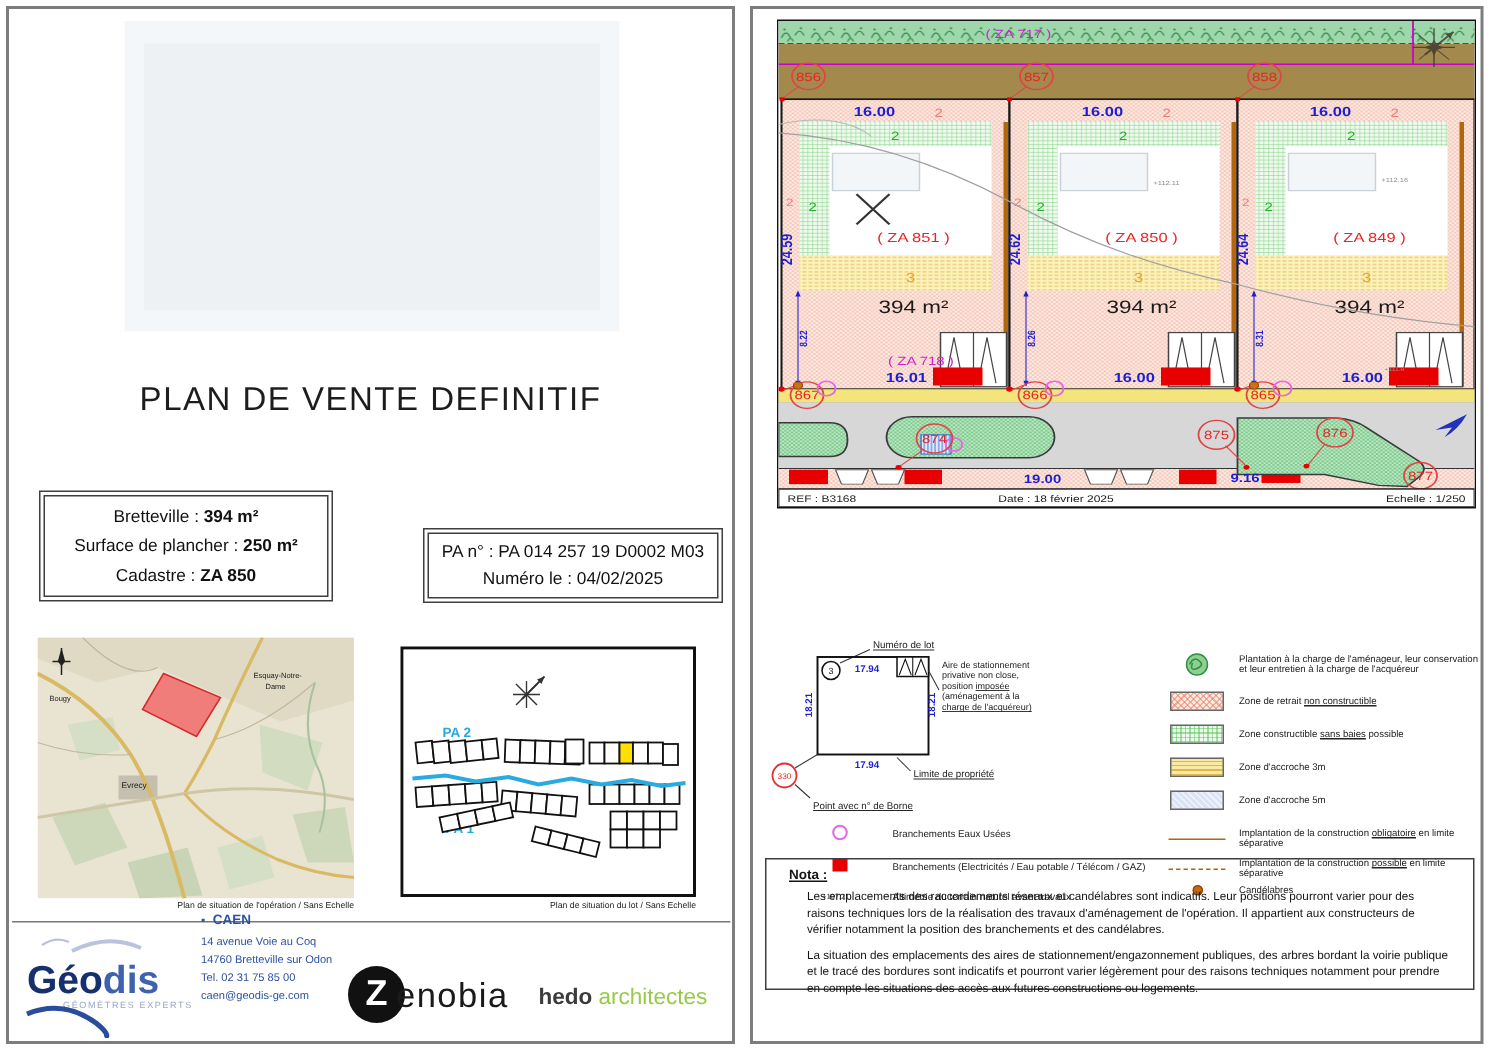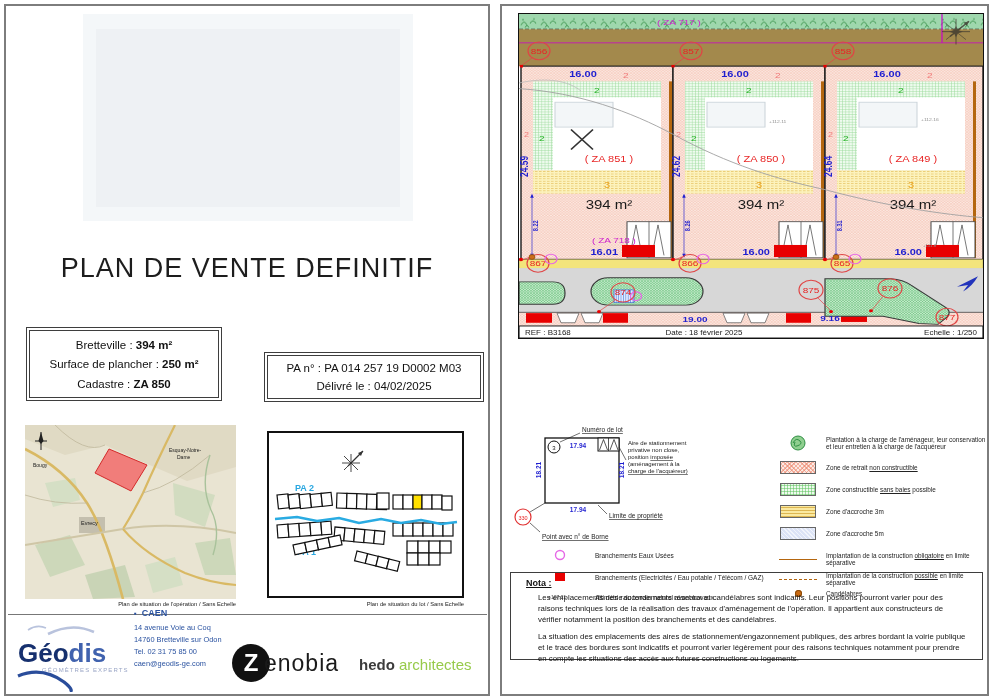--- a/index.html
+++ b/index.html
@@ -6,26 +6,26 @@
   body { width:993px; height:700px; font-family:"Liberation Sans",sans-serif; }
   .canvas { position:relative; width:993px; height:700px; background:#fff; overflow:hidden; }
   .abs { position:absolute; }
   .page { position:absolute; top:4px; height:692px; background:#fff; border:2px solid #7d7d7d; box-sizing:border-box; }
   .page-left { left:4px; width:486px; }
   .page-right { left:500px; width:489px; }
 
   
   .blur-img { left:77px; top:8px; width:330px; height:207px; background:#f4f7f9; }
   .blur-img .inner { position:absolute; left:13px; top:15px; right:13px; bottom:14px; background:#eef1f4; }
-  .doc-title { left:0; top:247px; width:100%; text-align:center; font-size:27px; letter-spacing:1px; color:#1d1d1d; }
+  .doc-title { left:0; top:247px; width:100%; text-align:center; font-size:22px; letter-spacing:1px; color:#1d1d1d; }
   .dbox { border:1px solid #3e3e3e; padding:2px; background:#fff; box-sizing:border-box; }
   .dbox .in { border:1px solid #3e3e3e; height:100%; box-sizing:border-box; display:flex; flex-direction:column; justify-content:space-evenly; }
   .dbox p { margin:0; font-size:11.5px; text-align:center; color:#111; }
   .box1 { left:20px; top:321px; width:196px; height:74px; }
-  .box2 { left:258px; top:346px; width:220px; height:50px; }
+  .box2 { left:276px; top:346px; width:200px; height:50px; }
   .map-frame1 { left:19px; top:419px; width:211px; height:174px; }
   .map-frame2 { left:261px; top:425px; width:197px; height:167px; border:2px solid #111; box-sizing:border-box; }
   .map-cap { position:absolute; font-size:5.8px; color:#222; text-align:right; }
   .cap1 { left:19px; top:595px; width:211px; }
   .cap2 { left:261px; top:595px; width:197px; }
   .foot-sep { left:2px; top:608px; width:479px; height:0; border-top:1px solid #777; }
   .office { left:128px; top:602px; width:110px; color:#2a52a0; }
   .office .city { font-size:9px; font-weight:bold; margin-bottom:4px; }
   .office .bullet { color:#2a52a0; margin-right:5px; font-size:8px; }
   .office .line { font-size:7.4px; line-height:1.6; }
@@ -81,21 +81,21 @@
       <div class="in">
         <p><span>Bretteville :</span> <b>394 m²</b></p>
         <p><span>Surface de plancher :</span> <b>250 m²</b></p>
         <p><span>Cadastre :</span> <b>ZA 850</b></p>
       </div>
     </div>
 
     <div class="abs dbox box2">
       <div class="in">
         <p><span>PA n° :</span> <span>PA 014 257 19 D0002 M03</span></p>
-        <p><span>Délivré le :</span> <span>04/02/2025</span></p>
+        <p><span>Numéro le :</span> <span>04/02/2025</span></p>
       </div>
     </div>
 
     <div class="abs map-frame1">
       <svg width="211" height="174" viewBox="0 0 211 174">
         <rect x="0" y="0" width="211" height="174" fill="#e9e4d2"></rect>
         <g>
           <path d="M0,0 L211,0 L211,42 L162,56 L120,38 L80,20 L40,30 L0,14 Z" fill="#e0dac4"></path>
           <path d="M10,120 L45,110 L60,140 L25,152 Z" fill="#cdd8ba"></path>
           <path d="M148,58 L190,70 L180,102 L150,90 Z" fill="#d2dcc0"></path>

